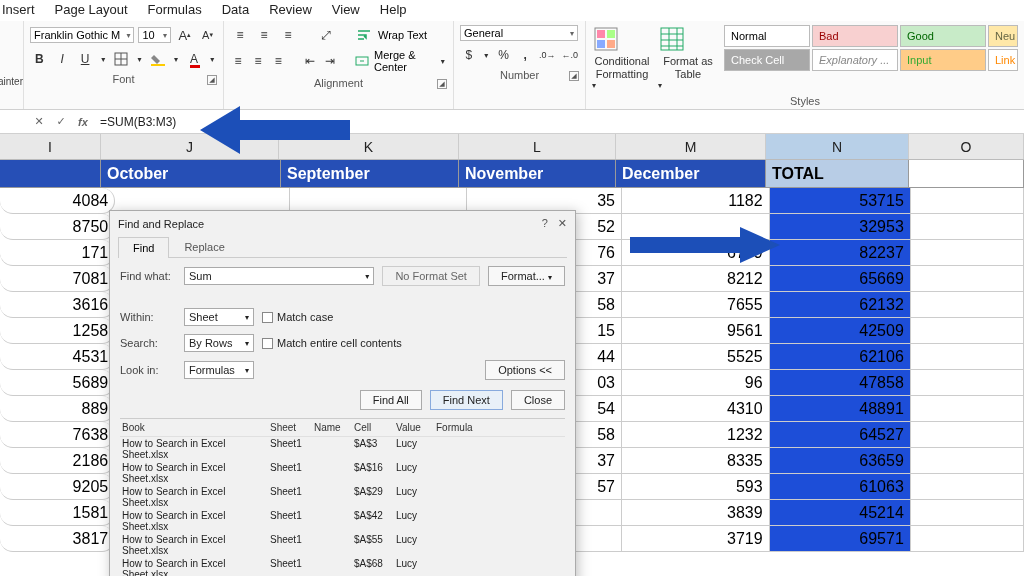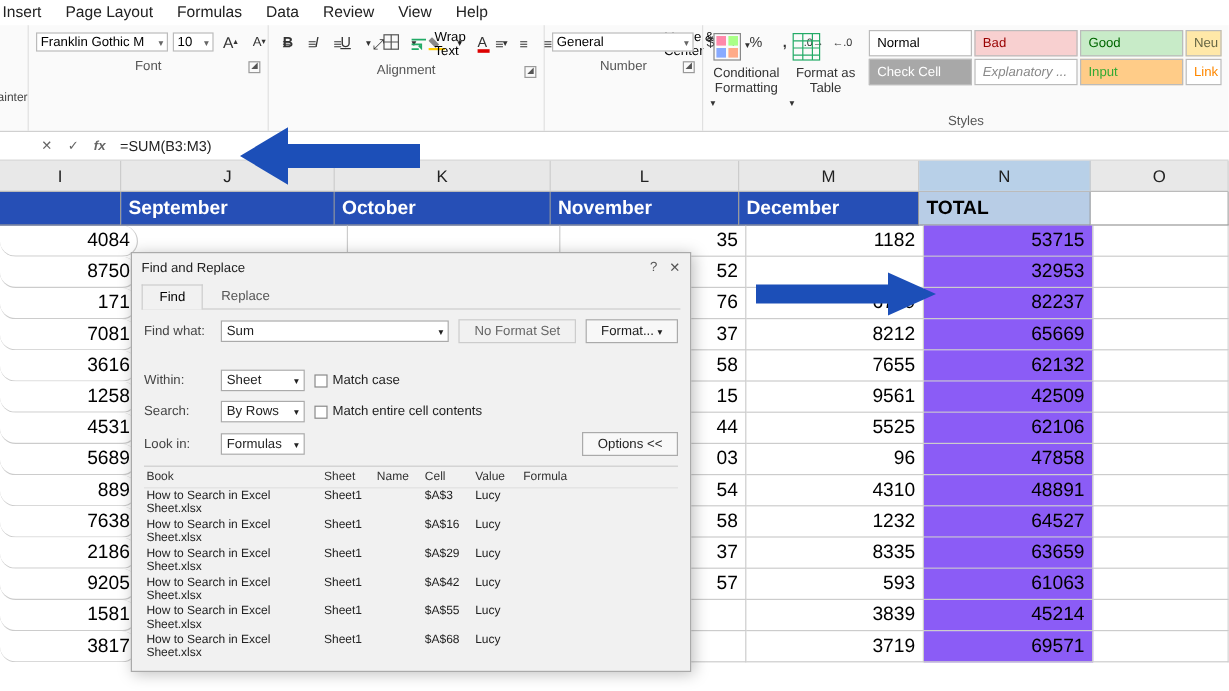--- a/index.html
+++ b/index.html
@@ -7,21 +7,21 @@
 
   
   .menubar { display: flex; gap: 20px; padding: 2px 2px 4px 2px; font-size: 13px; color: #222; }
   .menubar span { cursor: pointer; }
 
   
   .ribbon { display: flex; border-bottom: 1px solid #d0d0d0; background: #fafafa; }
   .ribbon-group { border-right: 1px solid #e0e0e0; padding: 4px 6px 2px 6px; display: flex; flex-direction: column; }
   .ribbon-group-label { text-align: center; font-size: 11px; color: #555; margin-top: 4px; position: relative; }
   .dialog-launcher { position: absolute; right: 0; bottom: 0; width: 10px; height: 10px; border: 1px solid #999; font-size: 7px; line-height: 7px; text-align: center; color: #555; }
-  .rg-body { display: flex; flex-direction: row; gap: 4px; }
+  .rg-body { display: flex; flex-direction: column; gap: 4px; }
   .rg-row { display: flex; align-items: center; gap: 4px; }
 
   .combo { border: 1px solid #bbb; background: #fff; font-size: 11px; padding: 1px 3px; display: flex; align-items: center; justify-content: space-between; }
   .combo .caret { font-size: 8px; color: #666; margin-left: 2px; }
   .btn-ic { width: 20px; height: 20px; display: inline-flex; align-items: center; justify-content: center; font-size: 12px; color: #333; border: 1px solid transparent; }
 
   .big-btn { display: flex; flex-direction: column; align-items: flex-start; justify-content: center; width: 60px; height: 66px; font-size: 11px; color: #333; text-align: center; line-height: 1.2; }
   .big-btn .bicon { width: 28px; height: 28px; margin-bottom: 2px; display: flex; align-items: center; justify-content: center; }
 
   .style-cell { width: 86px; height: 22px; border: 1px solid #bbb; font-size: 11px; display: flex; align-items: center; padding: 0 6px; }
@@ -61,21 +61,21 @@
   .mh2 { width: 180px; }
   .mh3 { width: 157px; }
   .mh4 { width: 150px; }
   .mh5 { width: 143px; }
   .mh6 { width: 115px; }
 
   
   .datarows { display: flex; flex-direction: column; }
   .drow { display: flex; height: 26px; font-size: 16px; }
   .dc { border-right: 1px solid #ccc; border-bottom: 1px solid #ccc; display: flex; align-items: center; justify-content: flex-end; padding: 0 6px; color: #000; }
-  .dc.total { background: #8b5cf6; padding-left: 32px; }
+  .dc.total { background: #1d4ed8; padding-left: 32px; }
   .dc0 { width: 117px; border-radius: 13px; }
   .dc1 { width: 178px; }
   .dc2 { width: 180px; }
   .dc3 { width: 157px; }
   .dc4 { width: 150px; }
   .dc5 { width: 143px; }
   .dc6 { width: 115px; justify-content: flex-start; }
 
   .painter { position: absolute; left: -2px; top: 76px; font-size: 10px; color: #444; }
 
@@ -296,22 +296,22 @@
   <div class="ch ch1">J</div>
   <div class="ch ch2">K</div>
   <div class="ch ch3">L</div>
   <div class="ch ch4">M</div>
   <div class="ch ch5 sel">N</div>
   <div class="ch ch6">O</div>
 </div>
 
 <div class="monthrow">
   <div class="mh mh0"></div>
+  <div class="mh mh2">October</div>
   <div class="mh mh1">September</div>
-  <div class="mh mh2">October</div>
   <div class="mh mh3">November</div>
   <div class="mh mh4">December</div>
   <div class="mh mh5 total">TOTAL</div>
   <div class="mh mh6 blank"></div>
 </div>
 
 <div class="datarows" id="data-rows">
     <div class="drow">
       <div class="dc dc0">4084</div>
       <div class="dc dc1"></div>
@@ -498,20 +498,25 @@
     <div class="dlg-row">
       <span class="dlg-label">Look in:</span>
       <div class="dlg-combo" style="width:70px;">
         <span>Formulas</span>
         <span class="caret" style="font-size:8px;">▾</span>
       </div>
       <div style="flex:1;"></div>
       <span class="dlg-btn">Options &lt;&lt;</span>
     </div>
 
+    <div class="dlg-row" style="justify-content:flex-end;margin-top:10px;">
+      <span class="dlg-btn">Find All</span>
+      <span class="dlg-btn primary">Find Next</span>
+      <span class="dlg-btn">Close</span>
+    </div>
 
     <div class="dlg-results">
       <div class="dlg-res-head">
         <span class="rc-book">Book</span>
         <span class="rc-sheet">Sheet</span>
         <span class="rc-name">Name</span>
         <span class="rc-cell">Cell</span>
         <span class="rc-value">Value</span>
         <span class="rc-formula">Formula</span>
       </div>

